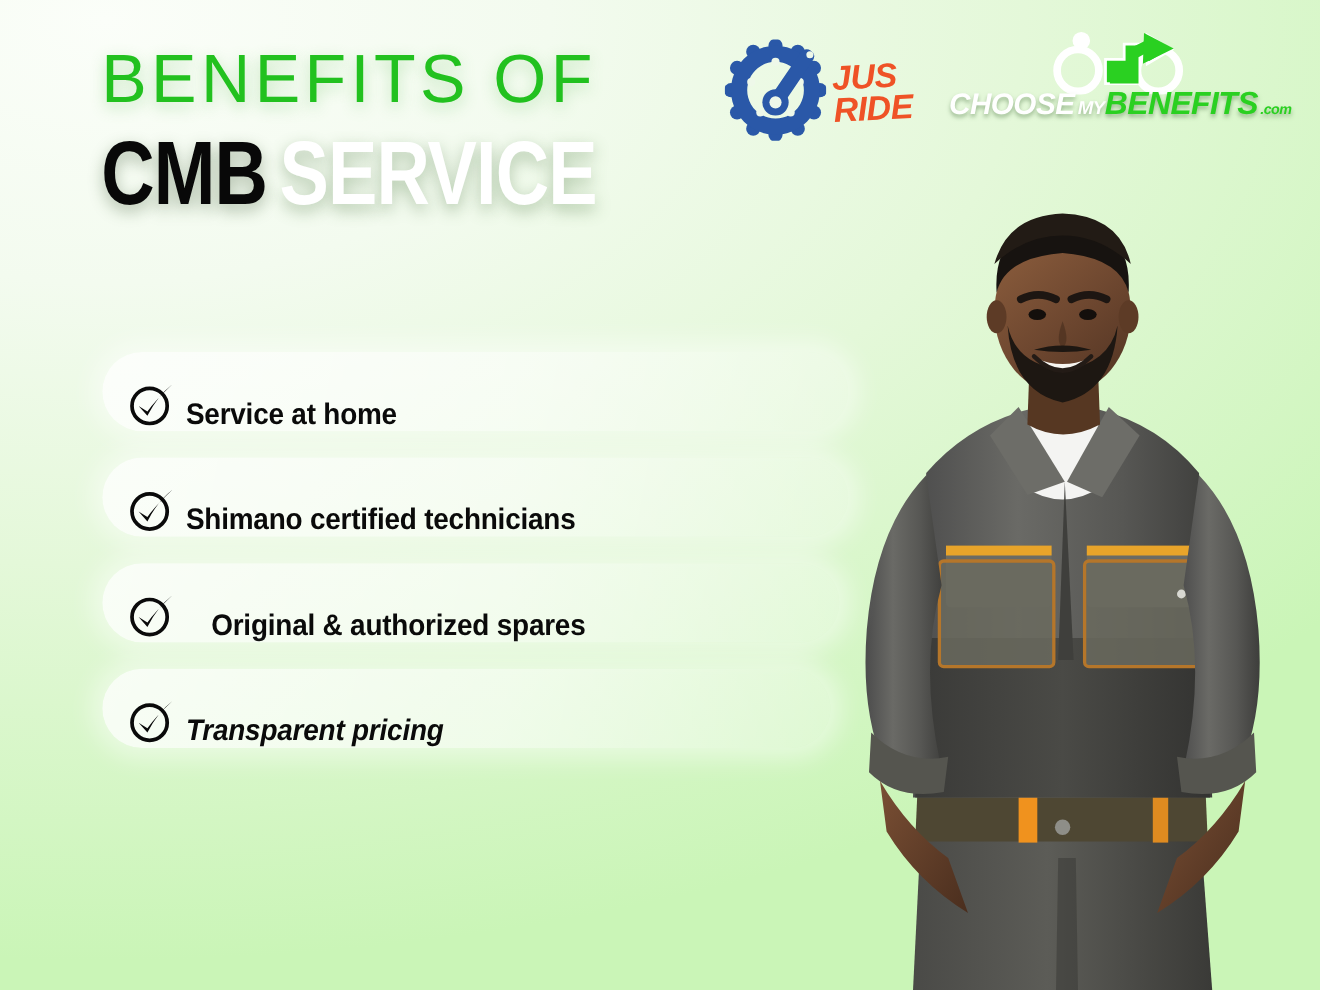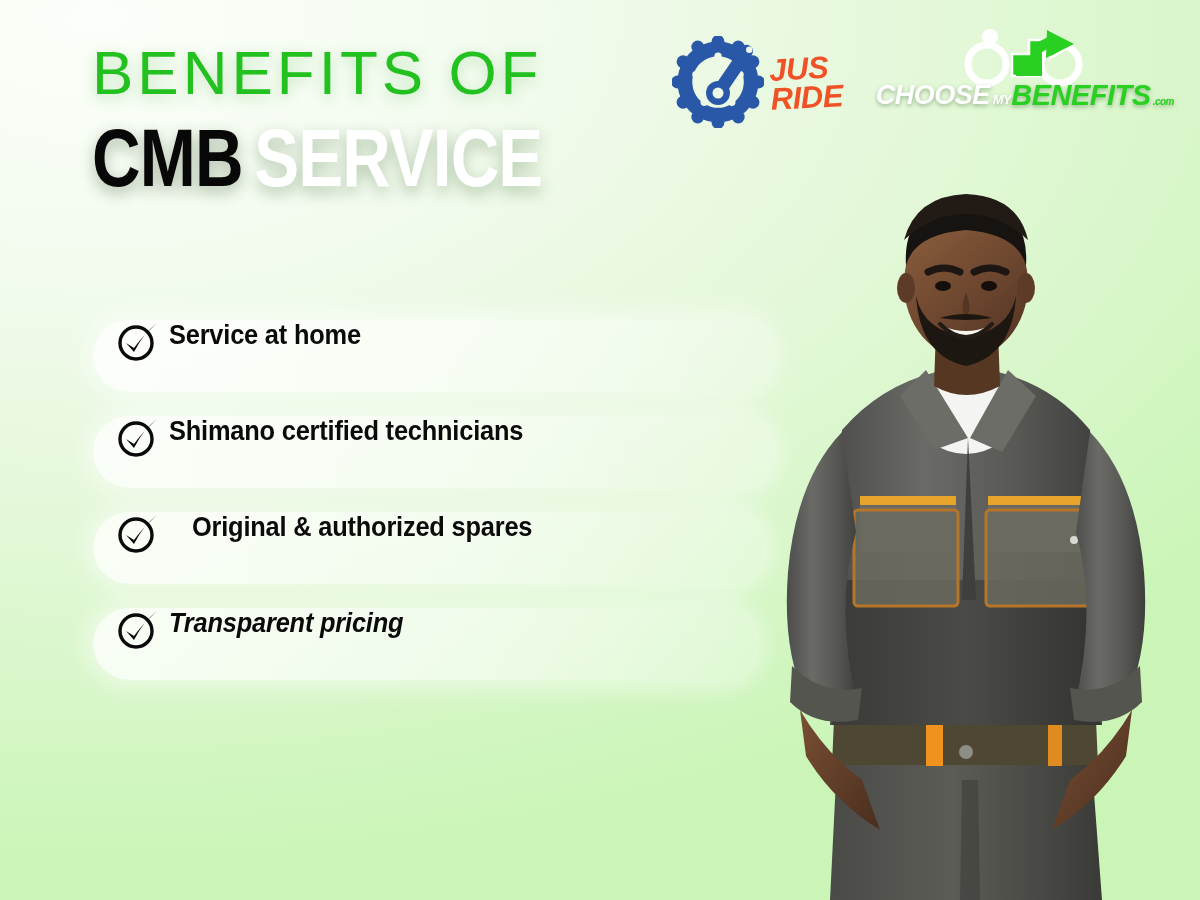--- a/index.html
+++ b/index.html
@@ -93,46 +93,46 @@
     line-height:0.92;
   }
   .cmb-line1{
     display:flex; align-items:baseline;
     color:#ffffff;
     font-style:italic; font-weight:700;
     font-size:27px;
     letter-spacing:-0.5px;
     text-shadow:0 2px 4px rgba(90,130,80,.55);
   }
-  .cmb-line1 .small{ font-size:13px; margin-left:3px; }
+  .cmb-line1 .small{ font-size:17px; margin-left:3px; }
   .cmb-line2{
     display:flex; align-items:baseline;
     color:#2ad021;
     font-style:italic; font-weight:700;
     font-size:29px;
     letter-spacing:-0.5px;
     text-shadow:0 2px 4px rgba(90,130,80,.55);
   }
-  .cmb-line2 .small{ font-size:10px; margin-left:2px; }
+  .cmb-line2 .small{ font-size:13px; margin-left:2px; }
 
   
   .benefits{
     position:absolute;
     left:93px; top:320px;
     display:flex; flex-direction:column;
     gap:24px;
     z-index:3;
   }
   .pill{
     position:relative;
     height:72px;
     border-radius:36px;
     background:linear-gradient(100deg, rgba(255,255,255,.80) 0%, rgba(255,255,255,.62) 55%, rgba(255,255,255,.30) 100%);
     box-shadow:0 0 22px 10px rgba(255,255,255,.45);
-    display:flex; align-items:flex-start;
+    display:flex; align-items:flex-end;
     padding-left:22px;
   }
   .pill-1{ width:678px; }
   .pill-2{ width:678px; }
   .pill-3{ width:670px;gap:23px; }
   .pill-4{ width:662px;font-style:italic; }
   .pill-5{ width:662px; }
 
   .check-icon{
     flex:0 0 auto;

